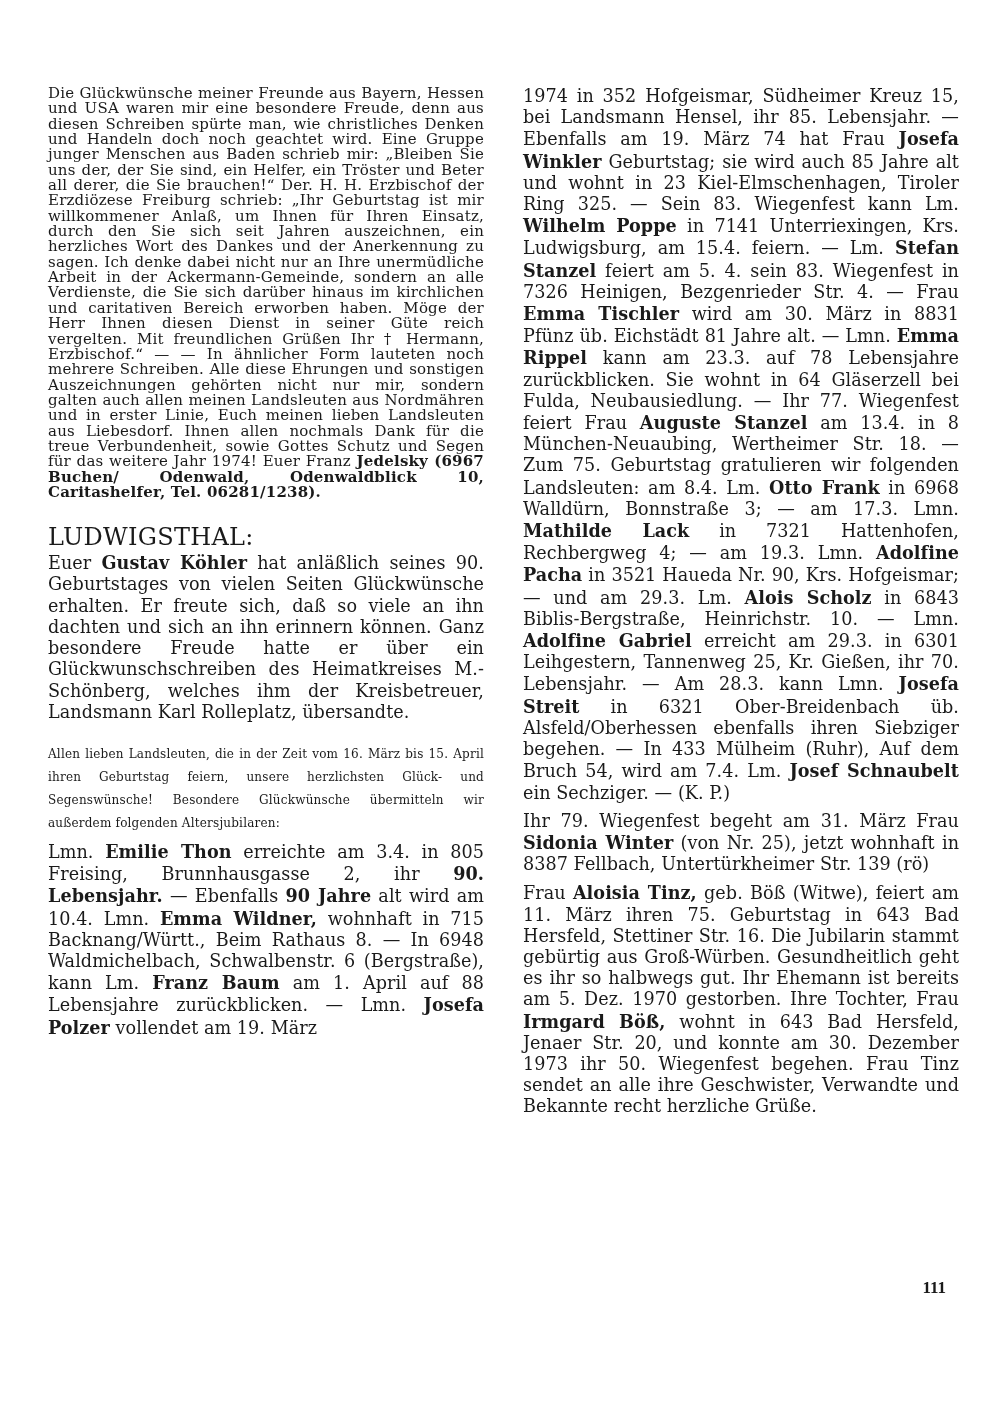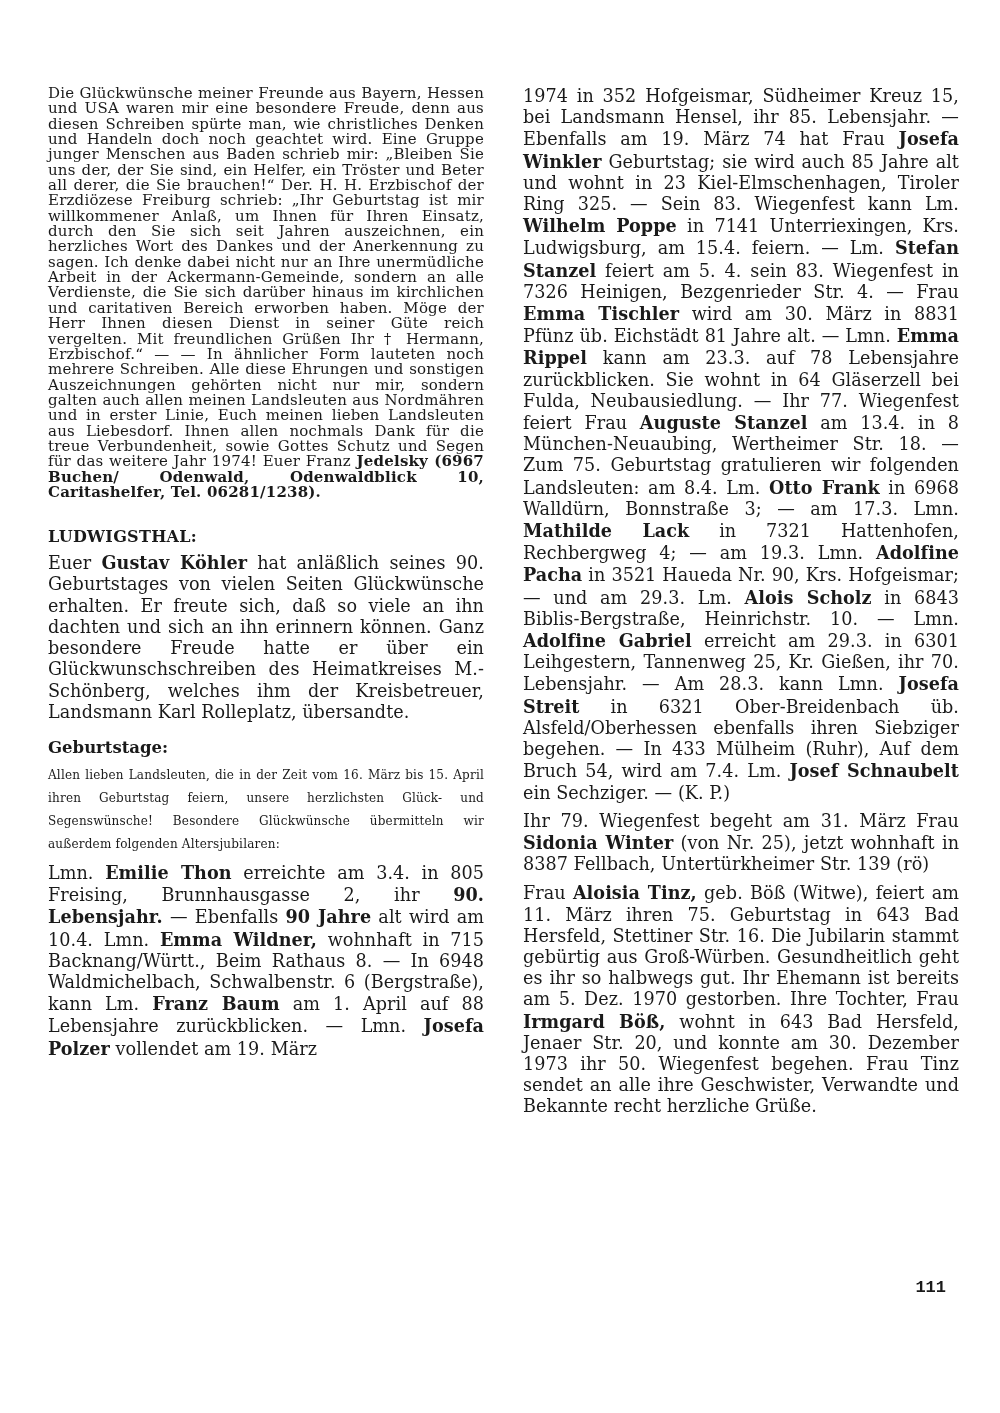--- a/index.html
+++ b/index.html
@@ -5,41 +5,40 @@
   html, body { margin: 0; padding: 0; background: #ffffff; }
   body { width: 1000px; height: 1413px; position: relative; overflow: hidden; color: #1a1a1a; font-family: "DejaVu Serif", "Liberation Serif", serif; }
   .col { position: absolute; top: 86px; width: 436px; }
   .col-left { left: 48px; }
   .col-right { left: 511px; margin-left: 12px; }
   p { margin: 0; text-align: justify; }
   .big { font-size: 17.6px; line-height: 21.2px; letter-spacing: 0.05px; }
   .small { font-size: 15px; line-height: 15.35px; letter-spacing: 0.2px; }
   .small-compact { font-size: 12px; line-height: 23px; letter-spacing: 0.2px; }
   b { font-weight: bold; }
-  .heading { font-weight: bold; font-size: 16px; line-height: 22px; margin: 0; letter-spacing: 0.3px; }
+  .heading { font-weight: normal; font-size: 24px; line-height: 22px; margin: 0; letter-spacing: 0.3px; }
   .subheading { font-weight: bold; font-size: 16.5px; line-height: 21px; margin: 0; }
   .gap-s { height: 7px; }
   .gap-m { height: 12px; }
   .gap-l { height: 26px; }
-  .pagenum { position: absolute; top: 1278px; left: 900px; width: 46px; text-align: right; font-weight: bold; font-size: 17px; font-family: Liberation Mono, monospace; }
+  .pagenum { position: absolute; top: 1278px; left: 900px; width: 46px; text-align: right; font-weight: bold; font-size: 17px; font-family: Liberation Serif, serif; }
 </style>
 </head>
 <body>
 
 <div class="col col-left">
   <p class="small"><span>Die Glückwünsche meiner Freunde aus Bayern, Hessen und USA waren mir eine besondere Freude, denn aus diesen Schreiben spürte man, wie christliches Denken und Handeln doch noch geachtet wird. Eine Gruppe junger Menschen aus Baden schrieb mir: „Bleiben Sie uns der, der Sie sind, ein Helfer, ein Tröster und Beter all derer, die Sie brauchen!“ Der. H. H. Erzbischof der Erzdiözese Freiburg schrieb: „Ihr Geburtstag ist mir willkommener Anlaß, um Ihnen für Ihren Einsatz, durch den Sie sich seit Jahren auszeichnen, ein herzliches Wort des Dankes und der Anerkennung zu sagen. Ich denke dabei nicht nur an Ihre unermüdliche Arbeit in der Ackermann-Gemeinde, sondern an alle Verdienste, die Sie sich darüber hinaus im kirchlichen und caritativen Bereich erworben haben. Möge der Herr Ihnen diesen Dienst in seiner Güte reich vergelten. Mit freundlichen Grüßen Ihr † Hermann, Erzbischof.“ — — In ähnlicher Form lauteten noch mehrere Schreiben. Alle diese Ehrungen und sonstigen Auszeichnungen gehörten nicht nur mir, sondern galten auch allen meinen Landsleuten aus Nordmähren und in erster Linie, Euch meinen lieben Landsleuten aus Liebesdorf. Ihnen allen nochmals Dank für die treue Verbundenheit, sowie Gottes Schutz und Segen für das weitere Jahr 1974! Euer Franz </span><b>Jedelsky</b><b> (6967 Buchen/ Odenwald, Odenwaldblick 10, Caritashelfer, Tel. 06281/1238).</b></p>
 
   <div class="gap-l"></div>
   <h2 class="heading">LUDWIGSTHAL:</h2>
   <div style="height:4px"></div>
   <p class="big"><span>Euer </span><b>Gustav Köhler</b><span> hat anläßlich seines 90. Geburtstages von vielen Seiten Glückwünsche erhalten. Er freute sich, daß so viele an ihn dachten und sich an ihn erinnern können. Ganz besondere Freude hatte er über ein Glückwunschschreiben des Heimatkreises M.-Schönberg, welches ihm der Kreisbetreuer, Landsmann Karl Rolleplatz, übersandte.</span></p>
 
   <div class="gap-m"></div>
   <div style="height:2px"></div>
-  <h3 class="subheading">Geburtstage:</h3>
   <div style="height:6px"></div>
   <p class="small-compact">Allen lieben Landsleuten, die in der Zeit vom 16. März bis 15. April ihren Geburtstag feiern, unsere herzlichsten Glück- und Segenswünsche! Besondere Glückwünsche übermitteln wir außerdem folgenden Altersjubilaren:</p>
   <div style="height:6px"></div>
   <p class="big"><span>Lmn. </span><b>Emilie Thon</b><span> erreichte am 3.4. in 805 Freising, Brunnhausgasse 2, ihr </span><b>90. Lebensjahr.</b><span> — Ebenfalls </span><b>90 Jahre</b><span> alt wird am 10.4. Lmn. </span><b>Emma Wildner,</b><span> wohnhaft in 715 Backnang/Württ., Beim Rathaus 8. — In 6948 Waldmichelbach, Schwalbenstr. 6 (Bergstraße), kann Lm. </span><b>Franz Baum</b><span> am 1. April auf 88 Lebensjahre zurückblicken. — Lmn. </span><b>Josefa Polzer</b><span> vollendet am 19. März</span></p>
 </div>
 
 <div class="col col-right">
   <p class="big"><span>1974 in 352 Hofgeismar, Südheimer Kreuz 15, bei Landsmann Hensel, ihr 85. Lebensjahr. — Ebenfalls am 19. März 74 hat Frau </span><b>Josefa Winkler</b><span> Geburtstag; sie wird auch 85 Jahre alt und wohnt in 23 Kiel-Elmschenhagen, Tiroler Ring 325. — Sein 83. Wiegenfest kann Lm. </span><b>Wilhelm Poppe</b><span> in 7141 Unterriexingen, Krs. Ludwigsburg, am 15.4. feiern. — Lm. </span><b>Stefan Stanzel</b><span> feiert am 5. 4. sein 83. Wiegenfest in 7326 Heinigen, Bezgenrieder Str. 4. — Frau </span><b>Emma Tischler</b><span> wird am 30. März in 8831 Pfünz üb. Eichstädt 81 Jahre alt. — Lmn. </span><b>Emma Rippel</b><span> kann am 23.3. auf 78 Lebensjahre zurückblicken. Sie wohnt in 64 Gläserzell bei Fulda, Neubausiedlung. — Ihr 77. Wiegenfest feiert Frau </span><b>Auguste Stanzel</b><span> am 13.4. in 8 München-Neuaubing, Wertheimer Str. 18. — Zum 75. Geburtstag gratulieren wir folgenden Landsleuten: am 8.4. Lm. </span><b>Otto Frank</b><span> in 6968 Walldürn, Bonnstraße 3; — am 17.3. Lmn. </span><b>Mathilde Lack</b><span> in 7321 Hattenhofen, Rechbergweg 4; — am 19.3. Lmn. </span><b>Adolfine Pacha</b><span> in 3521 Haueda Nr. 90, Krs. Hofgeismar; — und am 29.3. Lm. </span><b>Alois Scholz</b><span> in 6843 Biblis-Bergstraße, Heinrichstr. 10. — Lmn. </span><b>Adolfine Gabriel</b><span> erreicht am 29.3. in 6301 Leihgestern, Tannenweg 25, Kr. Gießen, ihr 70. Lebensjahr. — Am 28.3. kann Lmn. </span><b>Josefa Streit</b><span> in 6321 Ober-Breidenbach üb. Alsfeld/Oberhessen ebenfalls ihren Siebziger begehen. — In 433 Mülheim (Ruhr), Auf dem Bruch 54, wird am 7.4. Lm. </span><b>Josef Schnaubelt</b><span> ein Sechziger. — (K. P.)</span></p>
 
   <div class="gap-s"></div>

